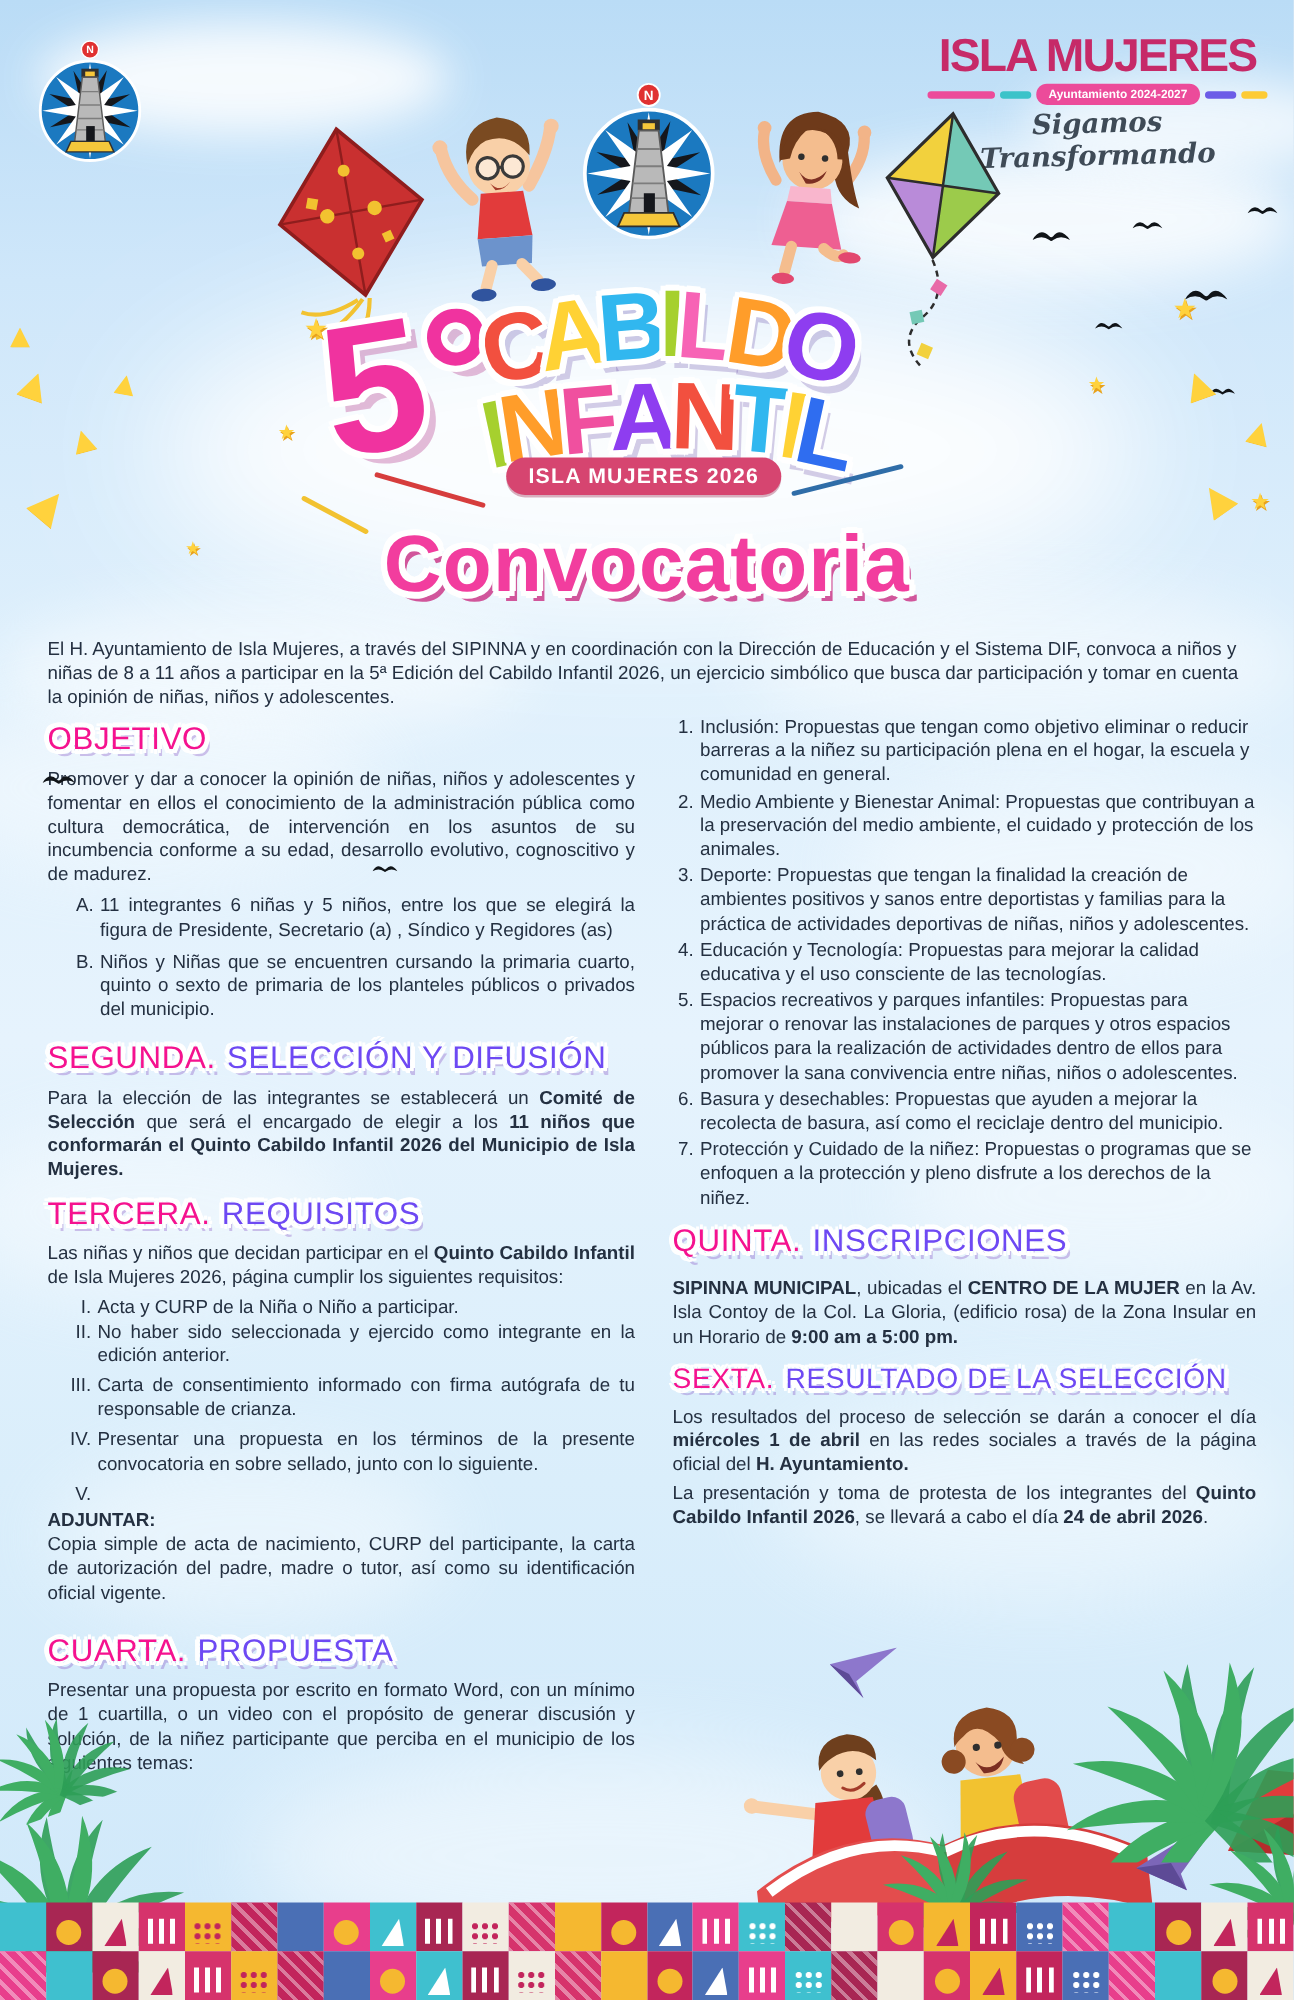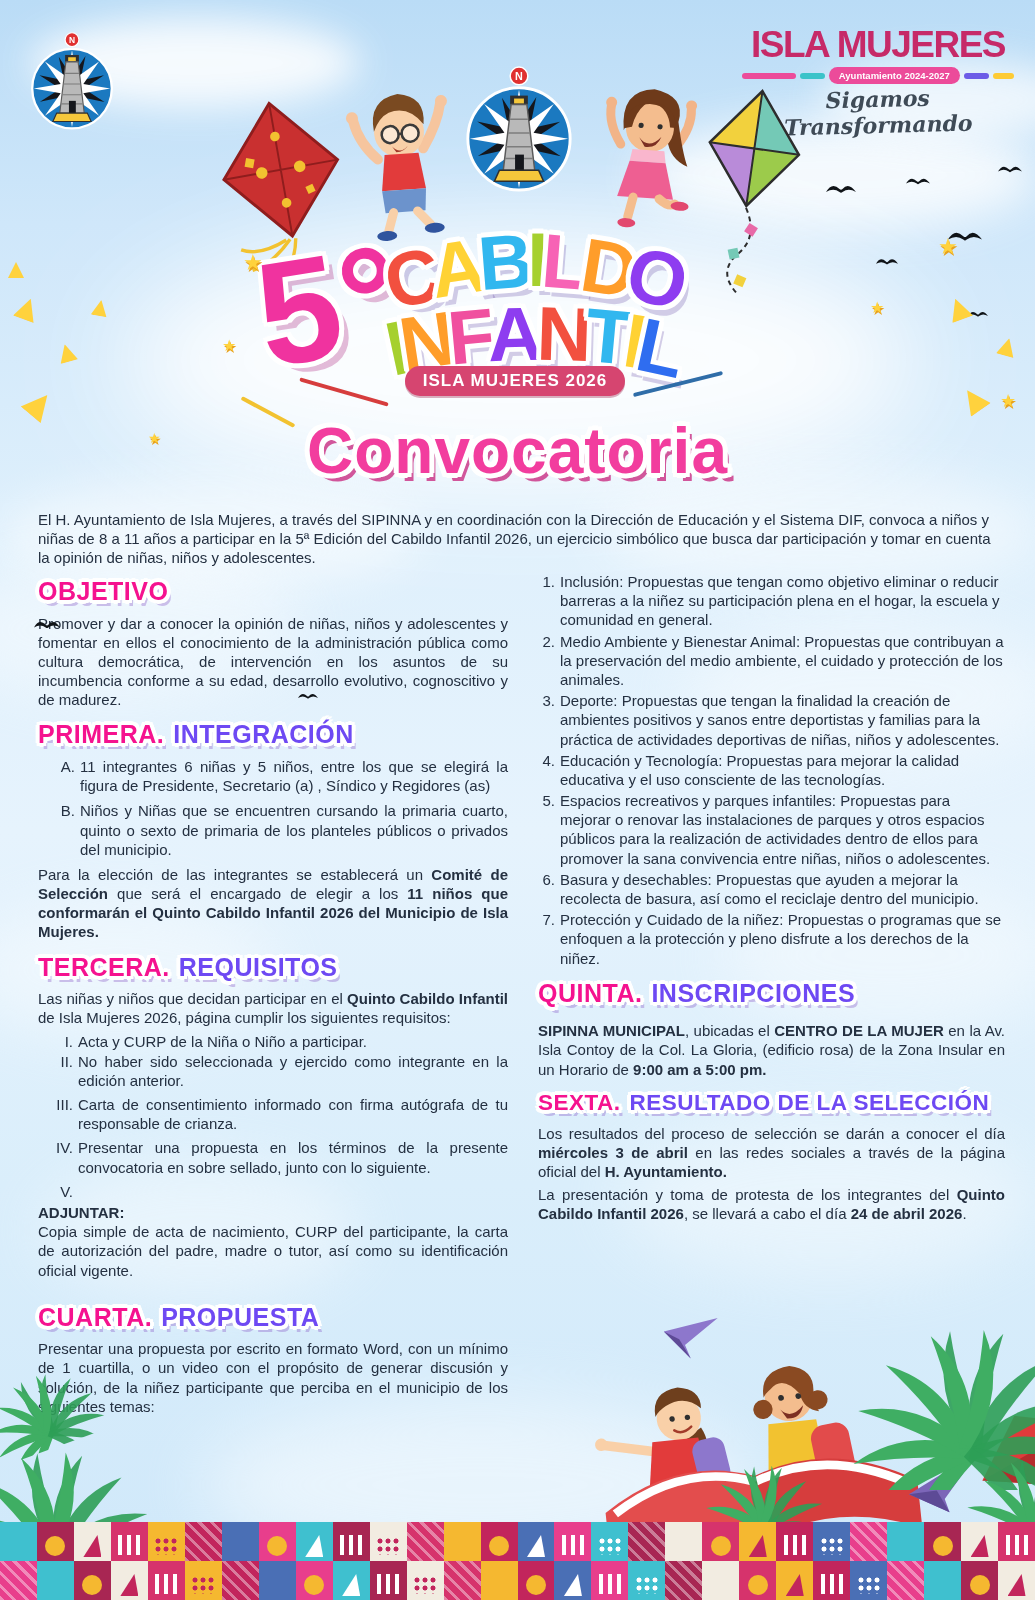--- a/index.html
+++ b/index.html
@@ -40,21 +40,21 @@
     text-shadow:-4px -4px 0 #fff,4px -4px 0 #fff,-4px 4px 0 #fff,4px 4px 0 #fff,
       -5px 0 0 #fff,5px 0 0 #fff,0 -5px 0 #fff,0 5px 0 #fff,6px 8px 0 #d1569b}
   
   .intro{position:absolute;left:38px;top:510px;width:960px;font-size:15px;line-height:1.28;text-align:left}
   .col{position:absolute;font-size:15px;line-height:1.28}
   .col-left{left:38px;top:578px;width:470px}
   .col-right{left:538px;top:572px;width:467px}
   .para{text-align:justify;margin-bottom:4px}
   .b{font-weight:700}
   .shead{margin:12px 0 8px 0;white-space:nowrap;line-height:1.1}
-  .shead .w1,.shead .w2{display:inline-block;font-weight:700;font-size:25px;letter-spacing:.5px;
+  .shead .w1,.shead .w2{display:inline-block;font-weight:400;font-size:25px;letter-spacing:.5px;
     text-shadow:-3px -3px 0 #fff,3px -3px 0 #fff,-3px 3px 0 #fff,3px 3px 0 #fff,
       -4px 0 0 #fff,4px 0 0 #fff,0 -4px 0 #fff,0 4px 0 #fff,4px 6px 0 rgba(120,60,190,.30)}
   .shead .w1{color:#f5128f;margin-right:9px}
   .shead .w2{color:#6e49f3}
   .shead.small .w1,.shead.small .w2{font-size:22.5px}
   .letter-list{display:grid;grid-template-columns:30px 1fr;margin:6px 0 2px 12px;row-gap:2px}
   .roman-list{display:grid;grid-template-columns:34px 1fr;margin:4px 0 2px 6px;row-gap:1px}
   .num-list{display:grid;grid-template-columns:22px 1fr;row-gap:2px}
   .marker{text-align:right;padding-right:5px}
   .gap-top{margin-top:14px}
@@ -219,30 +219,30 @@
 
   <p class="intro"><span>El H. Ayuntamiento de Isla Mujeres, a través del SIPINNA y en coordinación con la Dirección de Educación y el Sistema DIF, convoca a niños y niñas de 8 a 11 años a participar en la 5ª Edición del Cabildo Infantil 2026, un ejercicio simbólico que busca dar participación y tomar en cuenta la opinión de niñas, niños y adolescentes.</span></p>
 
   <div class="col col-left">
 
     <div class="shead" style="margin-top:0">
       <span class="w1">OBJETIVO</span>
     </div>
     <p class="para">Promover y dar a conocer la opinión de niñas, niños y adolescentes y fomentar en ellos el conocimiento de la administración pública como cultura democrática, de intervención en los asuntos de su incumbencia conforme a su edad, desarrollo evolutivo, cognoscitivo y de madurez.</p>
 
-    <div class="shead">
-      <span class="w1">PRIMERA.</span><span class="w2">INTEGRACIÓN</span>
-    </div>
     <div class="letter-list">
       <span class="marker">A.</span>
       <span class="para">11 integrantes 6 niñas y 5 niños, entre los que se elegirá la figura de Presidente, Secretario (a) , Síndico y Regidores (as)</span>
       <span class="marker">B.</span>
       <span class="para">Niños y Niñas que se encuentren cursando la primaria cuarto, quinto o sexto de primaria de los planteles públicos o privados del municipio.</span>
     </div>
 
+    <div class="shead">
+      <span class="w1">SEGUNDA.</span><span class="w2">SELECCIÓN Y DIFUSIÓN</span>
+    </div>
     <p class="para"><span>Para la elección de las integrantes se establecerá un </span><span class="b">Comité de Selección</span><span> que será el encargado de elegir a los </span><span class="b">11 niños que conformarán el Quinto Cabildo Infantil 2026 del Municipio de Isla Mujeres.</span></p>
 
     <div class="shead">
       <span class="w1">TERCERA.</span><span class="w2">REQUISITOS</span>
     </div>
     <p class="para"><span>Las niñas y niños que decidan participar en el </span><span class="b">Quinto Cabildo Infantil</span><span> de Isla Mujeres 2026, página cumplir los siguientes requisitos:</span></p>
     <div class="roman-list">
       <span class="marker">I.</span>
       <span>Acta y CURP de la Niña o Niño a participar.</span>
       <span class="marker">II.</span>
@@ -282,21 +282,21 @@
       </div>
 
     <div class="shead">
       <span class="w1">QUINTA.</span><span class="w2">INSCRIPCIONES</span>
     </div>
     <p class="para gap-top"><span class="b">SIPINNA MUNICIPAL</span><span>, ubicadas el </span><span class="b">CENTRO DE LA MUJER</span><span> en la Av. Isla Contoy de la Col. La Gloria, (edificio rosa) de la Zona Insular en un Horario de </span><span class="b">9:00 am a 5:00 pm.</span></p>
 
     <div class="shead small">
       <span class="w1">SEXTA.</span><span class="w2">RESULTADO DE LA SELECCIÓN</span>
     </div>
-    <p class="para"><span>Los resultados del proceso de selección se darán a conocer el día </span><span class="b">miércoles 3 de abril</span><span> en las redes sociales a través de la página oficial del </span><span class="b">H. Ayuntamiento.</span></p>
+    <p class="para"><span>Los resultados del proceso de selección se darán a conocer el día </span><span class="b">miércoles 1 de abril</span><span> en las redes sociales a través de la página oficial del </span><span class="b">H. Ayuntamiento.</span></p>
 
     <p class="para"><span>La presentación y toma de protesta de los integrantes del </span><span class="b">Quinto Cabildo Infantil 2026</span><span>, se llevará a cabo el día </span><span class="b">24 de abril 2026</span><span>.</span></p>
   </div>
 
   <svg class="hero-item" style="left:545px;top:1318px;width:430px;height:250px;z-index:4" viewBox="0 0 440 260">
     <polygon points="120,14 176,0 142,28 148,42" fill="#8d77cc"></polygon>
     <polygon points="120,14 148,42 136,22" fill="#5d4a96"></polygon>
     <g transform="rotate(-6 220 200)">
       <path d="M150,118 L168,108 Q176,124 170,132 Z" fill="#6e3f1d"></path>
       <circle cx="146" cy="96" r="23" fill="#f9d0a8"></circle>

